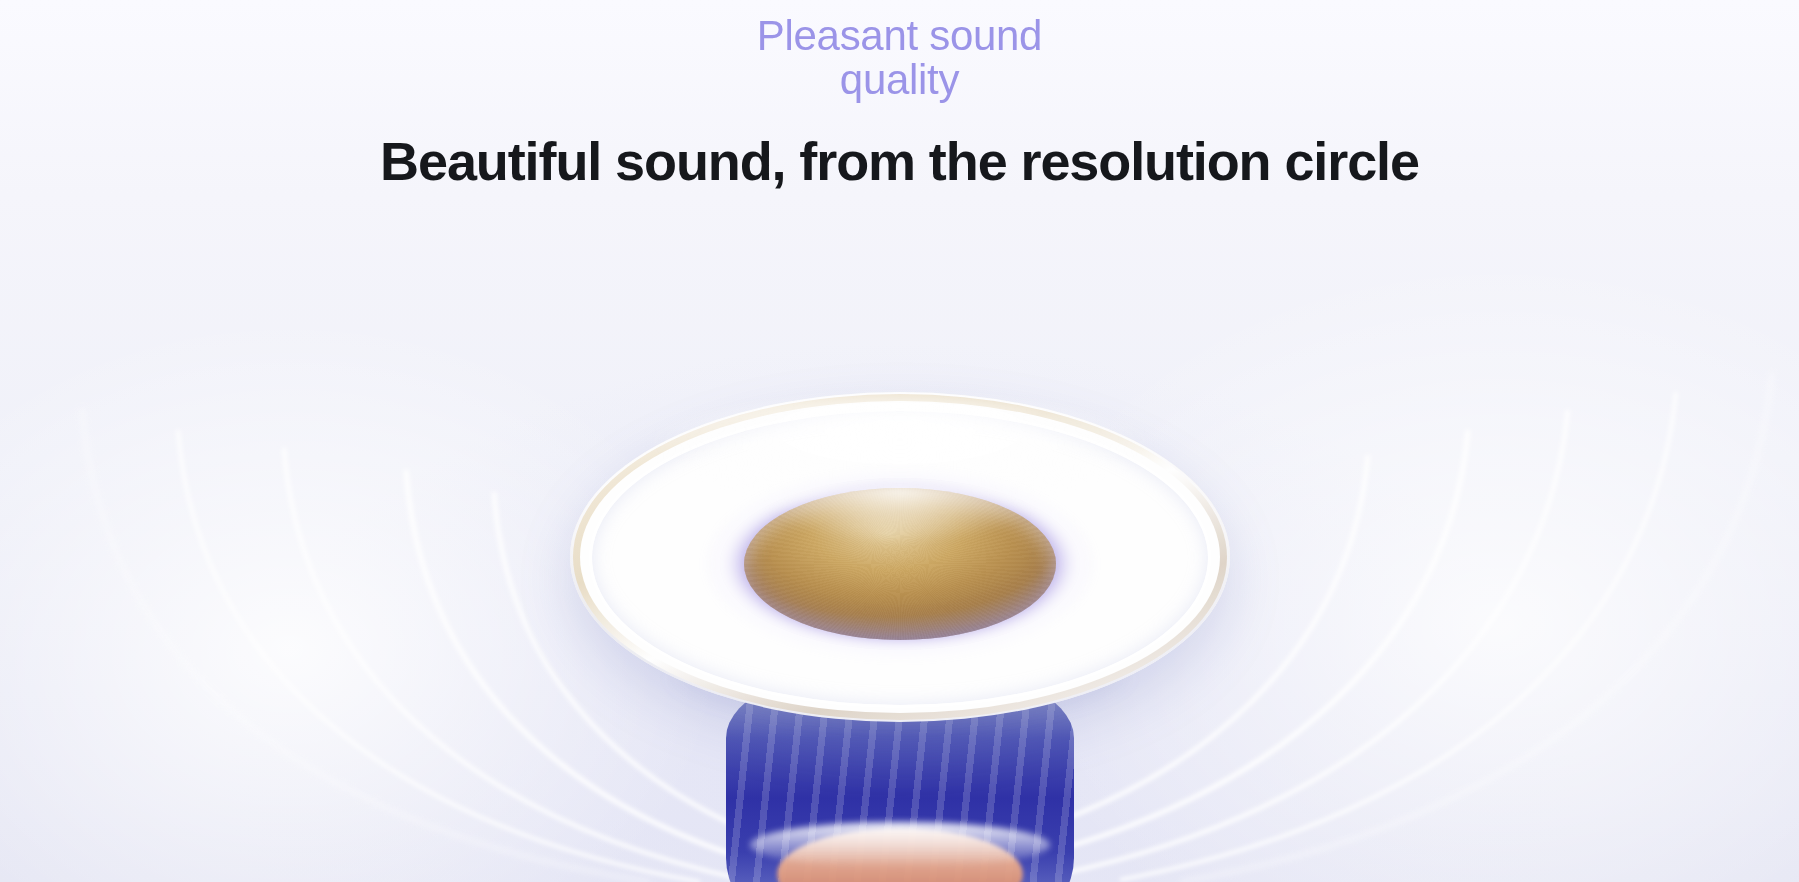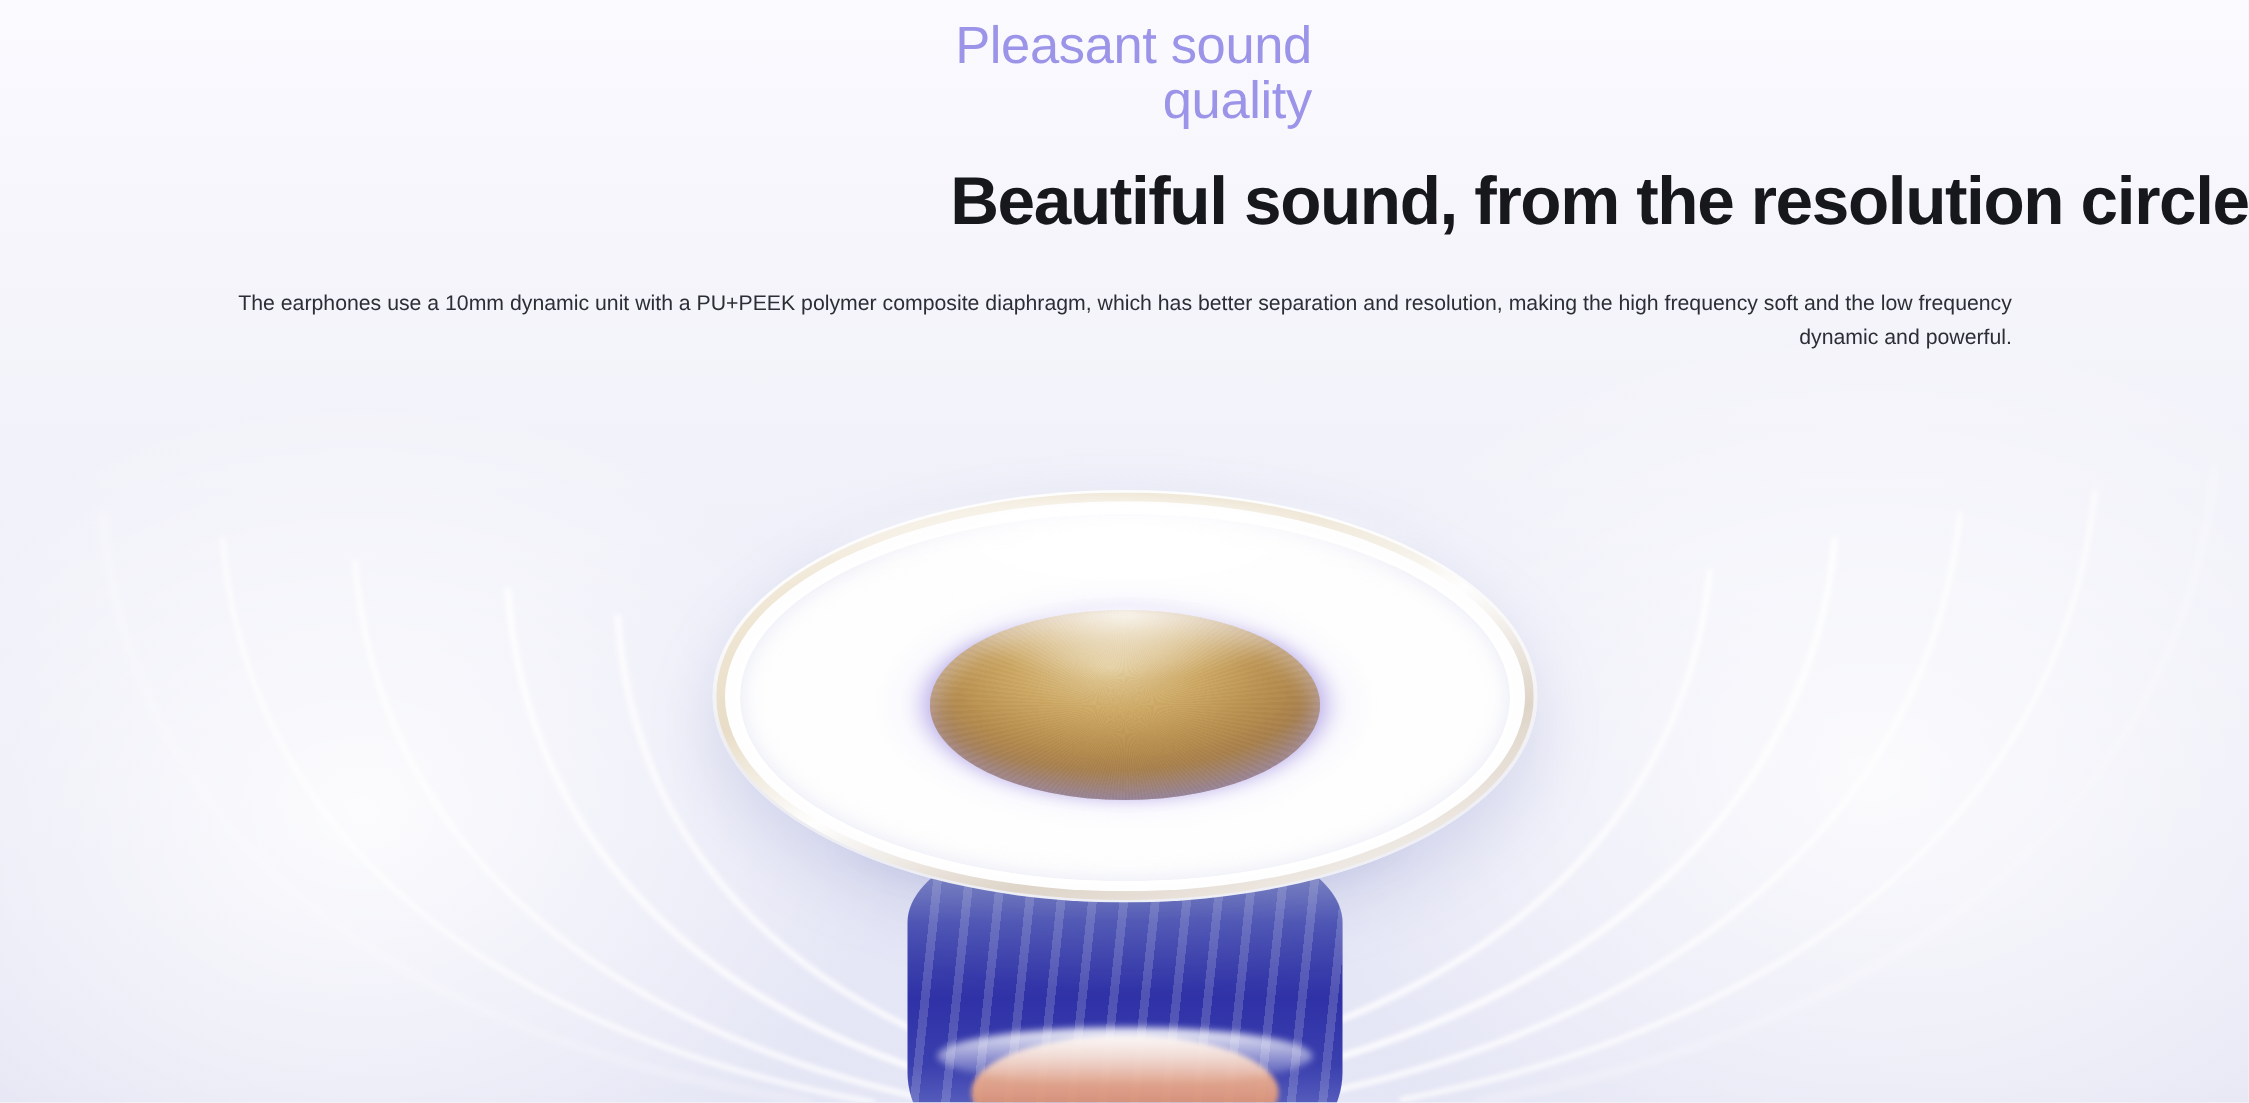--- a/index.html
+++ b/index.html
@@ -29,21 +29,21 @@
   .bg-wash-right {
     position:absolute; right:-200px; top:250px;
     width:1000px; height:750px;
     background:radial-gradient(ellipse at 50% 50%, rgba(255,255,255,.8) 0%, rgba(255,255,255,0) 70%);
     pointer-events:none;
   }
 
   
   .text-block {
     position:absolute; left:0; top:0; width:1799px;
-    text-align:right; z-index:6;
+    text-align:center; z-index:6;
   }
   .eyebrow {
     margin:14px auto 0;
     width:300px;
     font-size:42px;
     line-height:1.05;
     font-weight:400;
     color:#9b94e8;
     letter-spacing:-0.3px;
   }
@@ -391,16 +391,15 @@
     <div class="glow-ring"></div>
     <div class="glow-ring-inner"></div>
     <div class="dome"></div>
     <div class="dome-grain"></div>
     <div class="dome-top-sheen"></div>
   </div>
 
   <div class="text-block">
     <h2 class="eyebrow">Pleasant sound quality</h2>
     <h1 class="headline">Beautiful sound, from the resolution circle</h1>
-    <p class="subcopy">The earphones use a 10mm dynamic unit with a PU+PEEK polymer composite diaphragm, which has better separation and resolution, making the high frequency soft and the low frequency dynamic and powerful.</p>
   </div>
 
 </div>
 
 </body></html>

